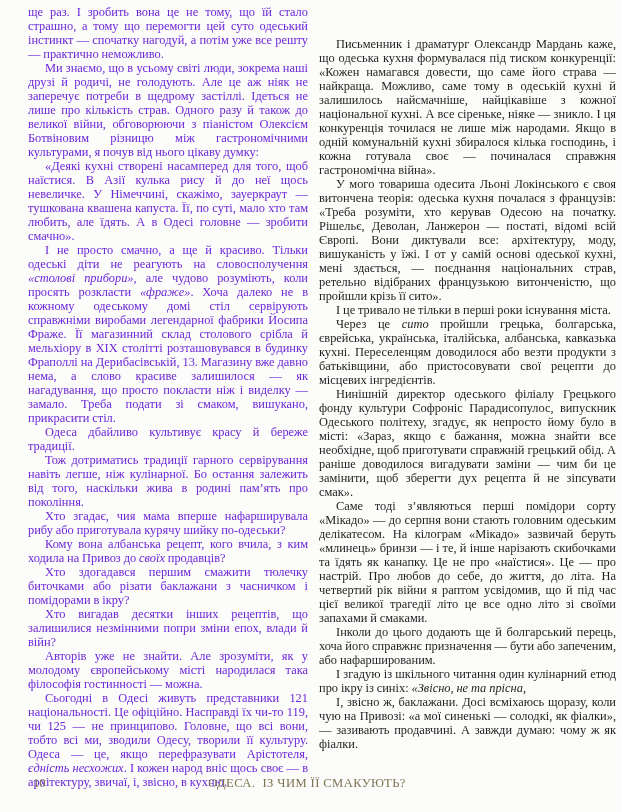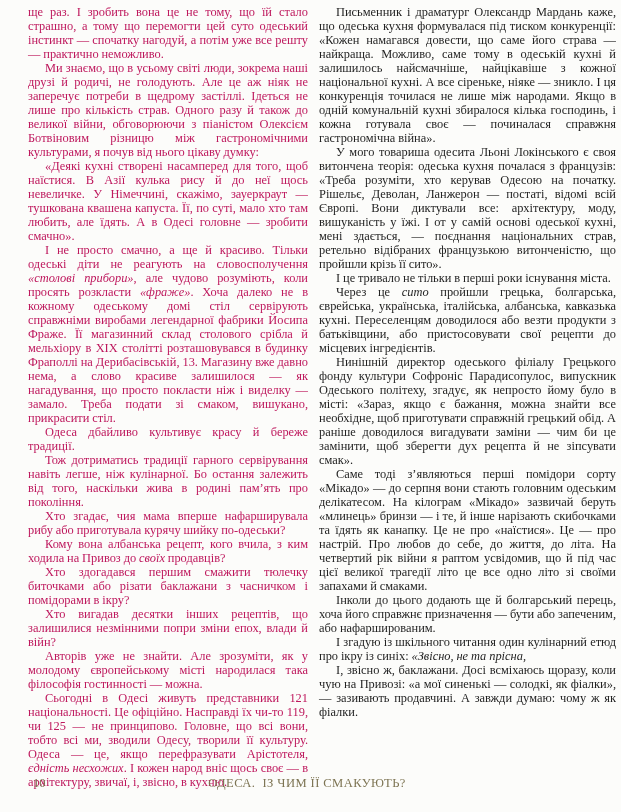--- a/index.html
+++ b/index.html
@@ -19,21 +19,21 @@
     position: absolute;
     top: 5px;
     left: 28px;
     display: flex;
     gap: 11px;
   }
   .column {
     color: #1f1f1f;
   }
   .column.left  { width: 280px; }
-  .column.right { width: 297px; }
+  .column.right { width: 297px; margin-top: 32px; }
   .column p {
     margin: 0;
     padding: 0;
     font-size: 12.4px;
     line-height: 14px;
     text-align: justify;
     text-indent: 17px;
     hyphens: auto;
     -webkit-hyphens: auto;
     word-spacing: -0.2px;
@@ -61,21 +61,21 @@
     transform: translateX(-50%);
     letter-spacing: 0.4px;
     white-space: pre;
   }
 </style>
 </head>
 <body>
 
 <div class="page" style="background: rgb(252, 252, 250);">
   <div class="text-block">
-    <div class="column left" style="color: #be185d;">
+    <div class="column left" style="color: #6d28d9;">
         <p class="no-indent"><span>ще раз. І зробить вона це не тому, що їй стало страшно, а тому що перемогти цей суто одеський інстинкт — спочатку нагодуй, а потім уже все решту — практично неможливо.</span></p>
         <p><span>Ми знаємо, що в усьому світі люди, зокрема наші друзі й родичі, не голодують. Але це аж ніяк не заперечує потреби в щедрому застіллі. Ідеться не лише про кількість страв. Одного разу й також до великої війни, обговорюючи з піаністом Олексієм Ботвіновим різницю між гастрономічними культурами, я почув від нього цікаву думку:</span></p>
         <p><span>«Деякі кухні створені насамперед для того, щоб наїстися. В Азії кулька рису й до неї щось невеличке. У Німеччині, скажімо, зауеркраут — тушкована квашена капуста. Її, по суті, мало хто там любить, але їдять. А в Одесі головне — зробити смачно».</span></p>
         <p><span>І не просто смачно, а ще й красиво. Тільки одеські діти не реагують на словосполучення </span><em>«столові прибори»</em><span>, але чудово розуміють, коли просять розкласти </span><em>«фраже»</em><span>. Хоча далеко не в кожному одеському домі стіл сервірують справжніми виробами легендарної фабрики Йосипа Фраже. Її магазинний склад столового срібла й мельхіору в XIX столітті розташовувався в будинку Фраполлі на Дерибасівській, 13. Магазину вже давно нема, а слово красиве залишилося — як нагадування, що просто покласти ніж і виделку — замало. Треба подати зі смаком, вишукано, прикрасити стіл.</span></p>
         <p><span>Одеса дбайливо культивує красу й береже традиції.</span></p>
         <p><span>Тож дотриматись традиції гарного сервірування навіть легше, ніж кулінарної. Бо остання залежить від того, наскільки жива в родині пам’ять про покоління.</span></p>
         <p><span>Хто згадає, чия мама вперше нафарширувала рибу або приготувала курячу шийку по-одеськи?</span></p>
         <p><span>Кому вона албанська рецепт, кого вчила, з ким ходила на Привоз до </span><em>своїх</em><span> продавців?</span></p>
         <p><span>Хто здогадався першим смажити тюлечку биточками або різати баклажани з часничком і помідорами в ікру?</span></p>
         <p><span>Хто вигадав десятки інших рецептів, що залишилися незмінними попри зміни епох, влади й війн?</span></p>

